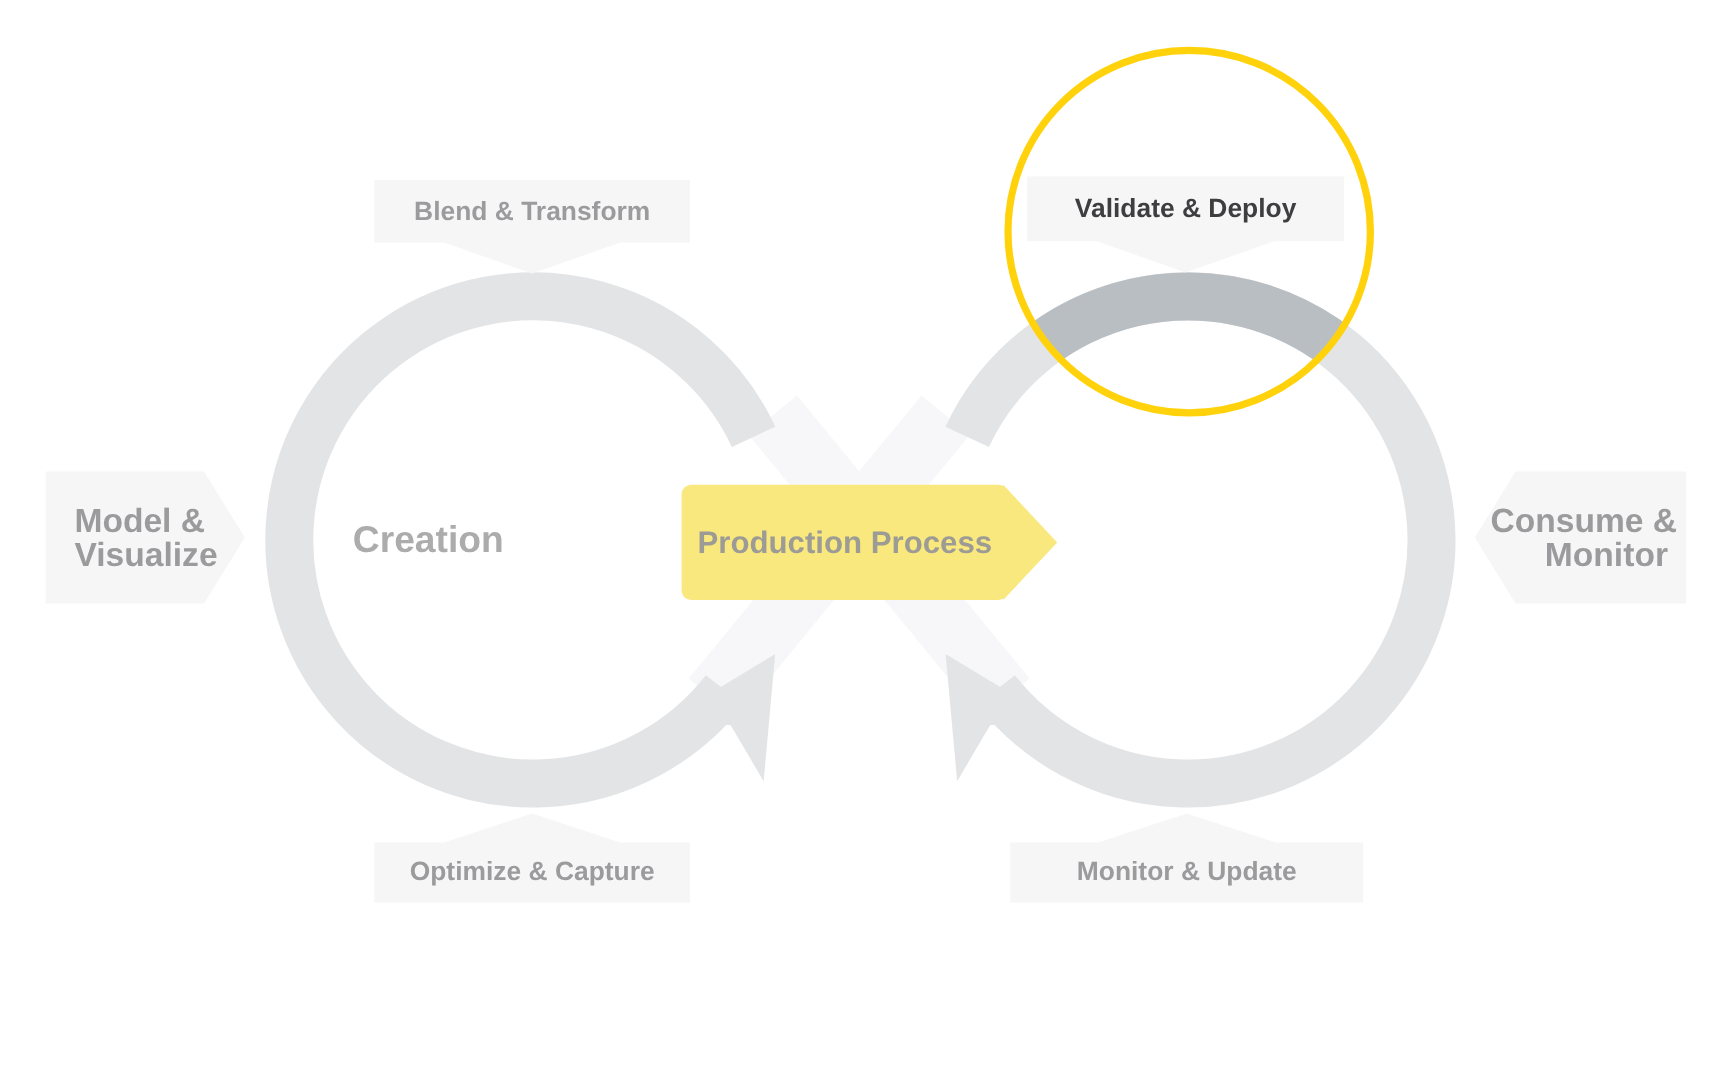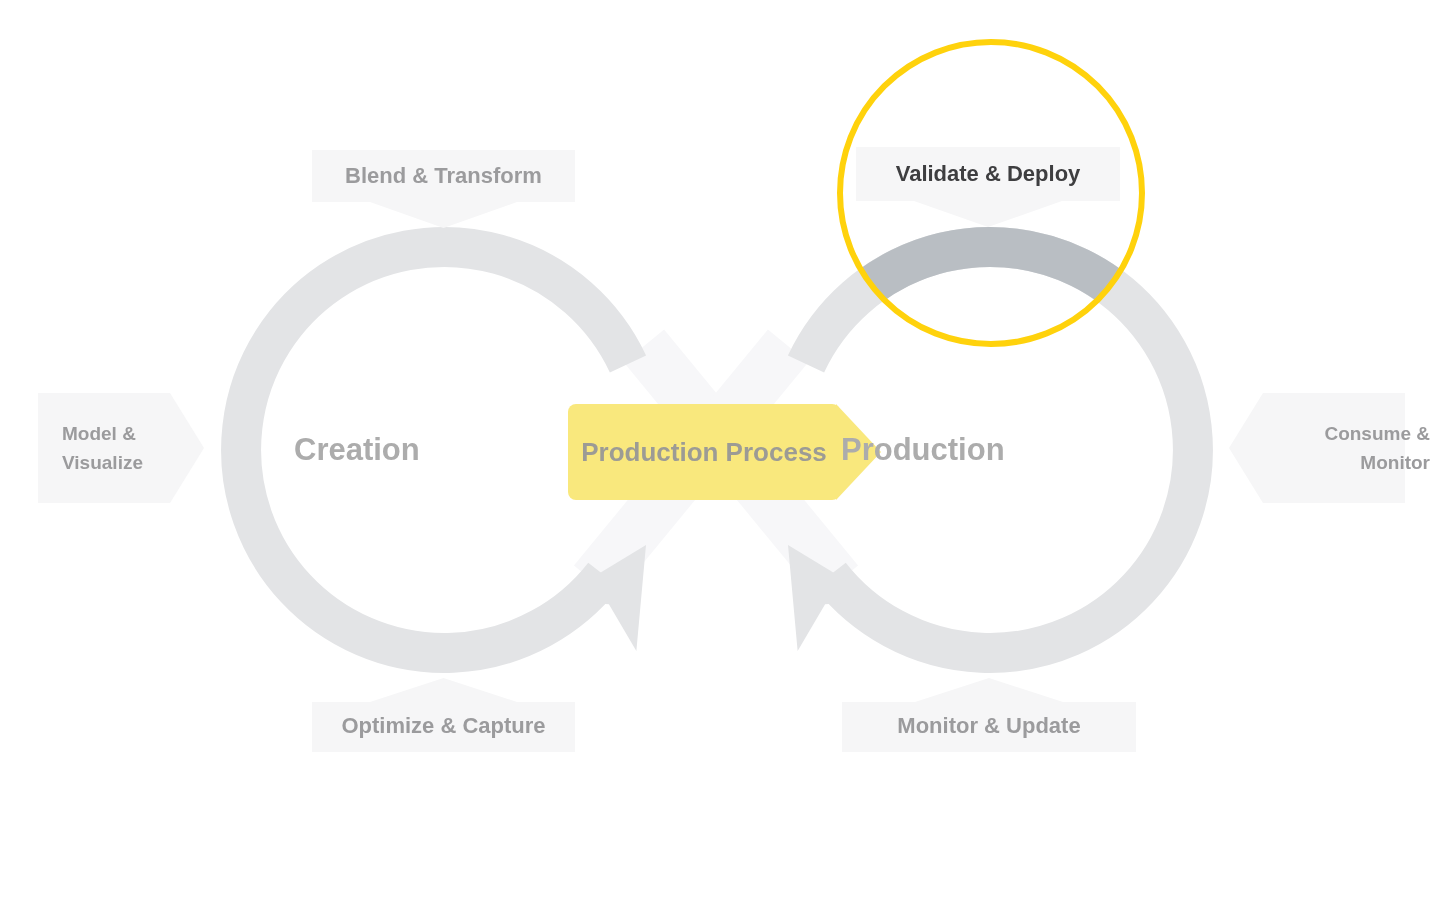--- a/index.html
+++ b/index.html
@@ -32,25 +32,25 @@
     font-size: 22px;
     height: 52px;
     line-height: 52px;
     text-align: center;
   }
   .blend-label    { left: 312px; top: 150px; width: 263px; }
   .validate-label { left: 856px; top: 147px; width: 264px; height: 54px; line-height: 54px; color: #3E3E40; }
   .optimize-label { left: 312px; top: 700px; width: 263px; }
   .monitor-label  { left: 842px; top: 700px; width: 294px; }
   .side-label {
-    font-size: 19px;
+    font-size: 28px;
     line-height: 29px;
   }
   .model-label   { left: 62px;  top: 419px; text-align: left; }
-  .consume-label { left: 1282px; top: 419px; width: 148px; text-align: right; }
+  .consume-label { left: 1242px; top: 419px; width: 148px; text-align: right; }
   .process-label {
     left: 568px; top: 404px; width: 272px; height: 96px;
     line-height: 96px; font-size: 26px; text-align: center;
     color: #9C9B95;
   }
 </style>
 </head>
 <body>
 
 <div class="canvas">
@@ -83,21 +83,20 @@
     <path d="M38,393 H170 L204,448 L170,503 H38 Z" fill="#F6F6F7"></path>
     <path d="M1405,393 H1263 L1229,448 L1263,503 H1405 Z" fill="#F6F6F7"></path>
 
     <g>
       <rect x="568" y="404" width="272" height="96" rx="8" fill="#F9E87D"></rect>
       <polygon points="836,404 881,452 836,500" fill="#F9E87D"></polygon>
     </g>
   </svg>
 
   <div class="label loop-label creation-label">Creation</div>
-  <div class="label loop-label production-label">Production</div>
 
   <div class="label process-label">Production Process</div>
 
   <div class="label badge-label blend-label">Blend &amp; Transform</div>
   <div class="label badge-label validate-label">Validate &amp; Deploy</div>
   <div class="label badge-label optimize-label">Optimize &amp; Capture</div>
   <div class="label badge-label monitor-label">Monitor &amp; Update</div>
 
   <div class="label side-label model-label">
     <div>Model &amp;</div>

